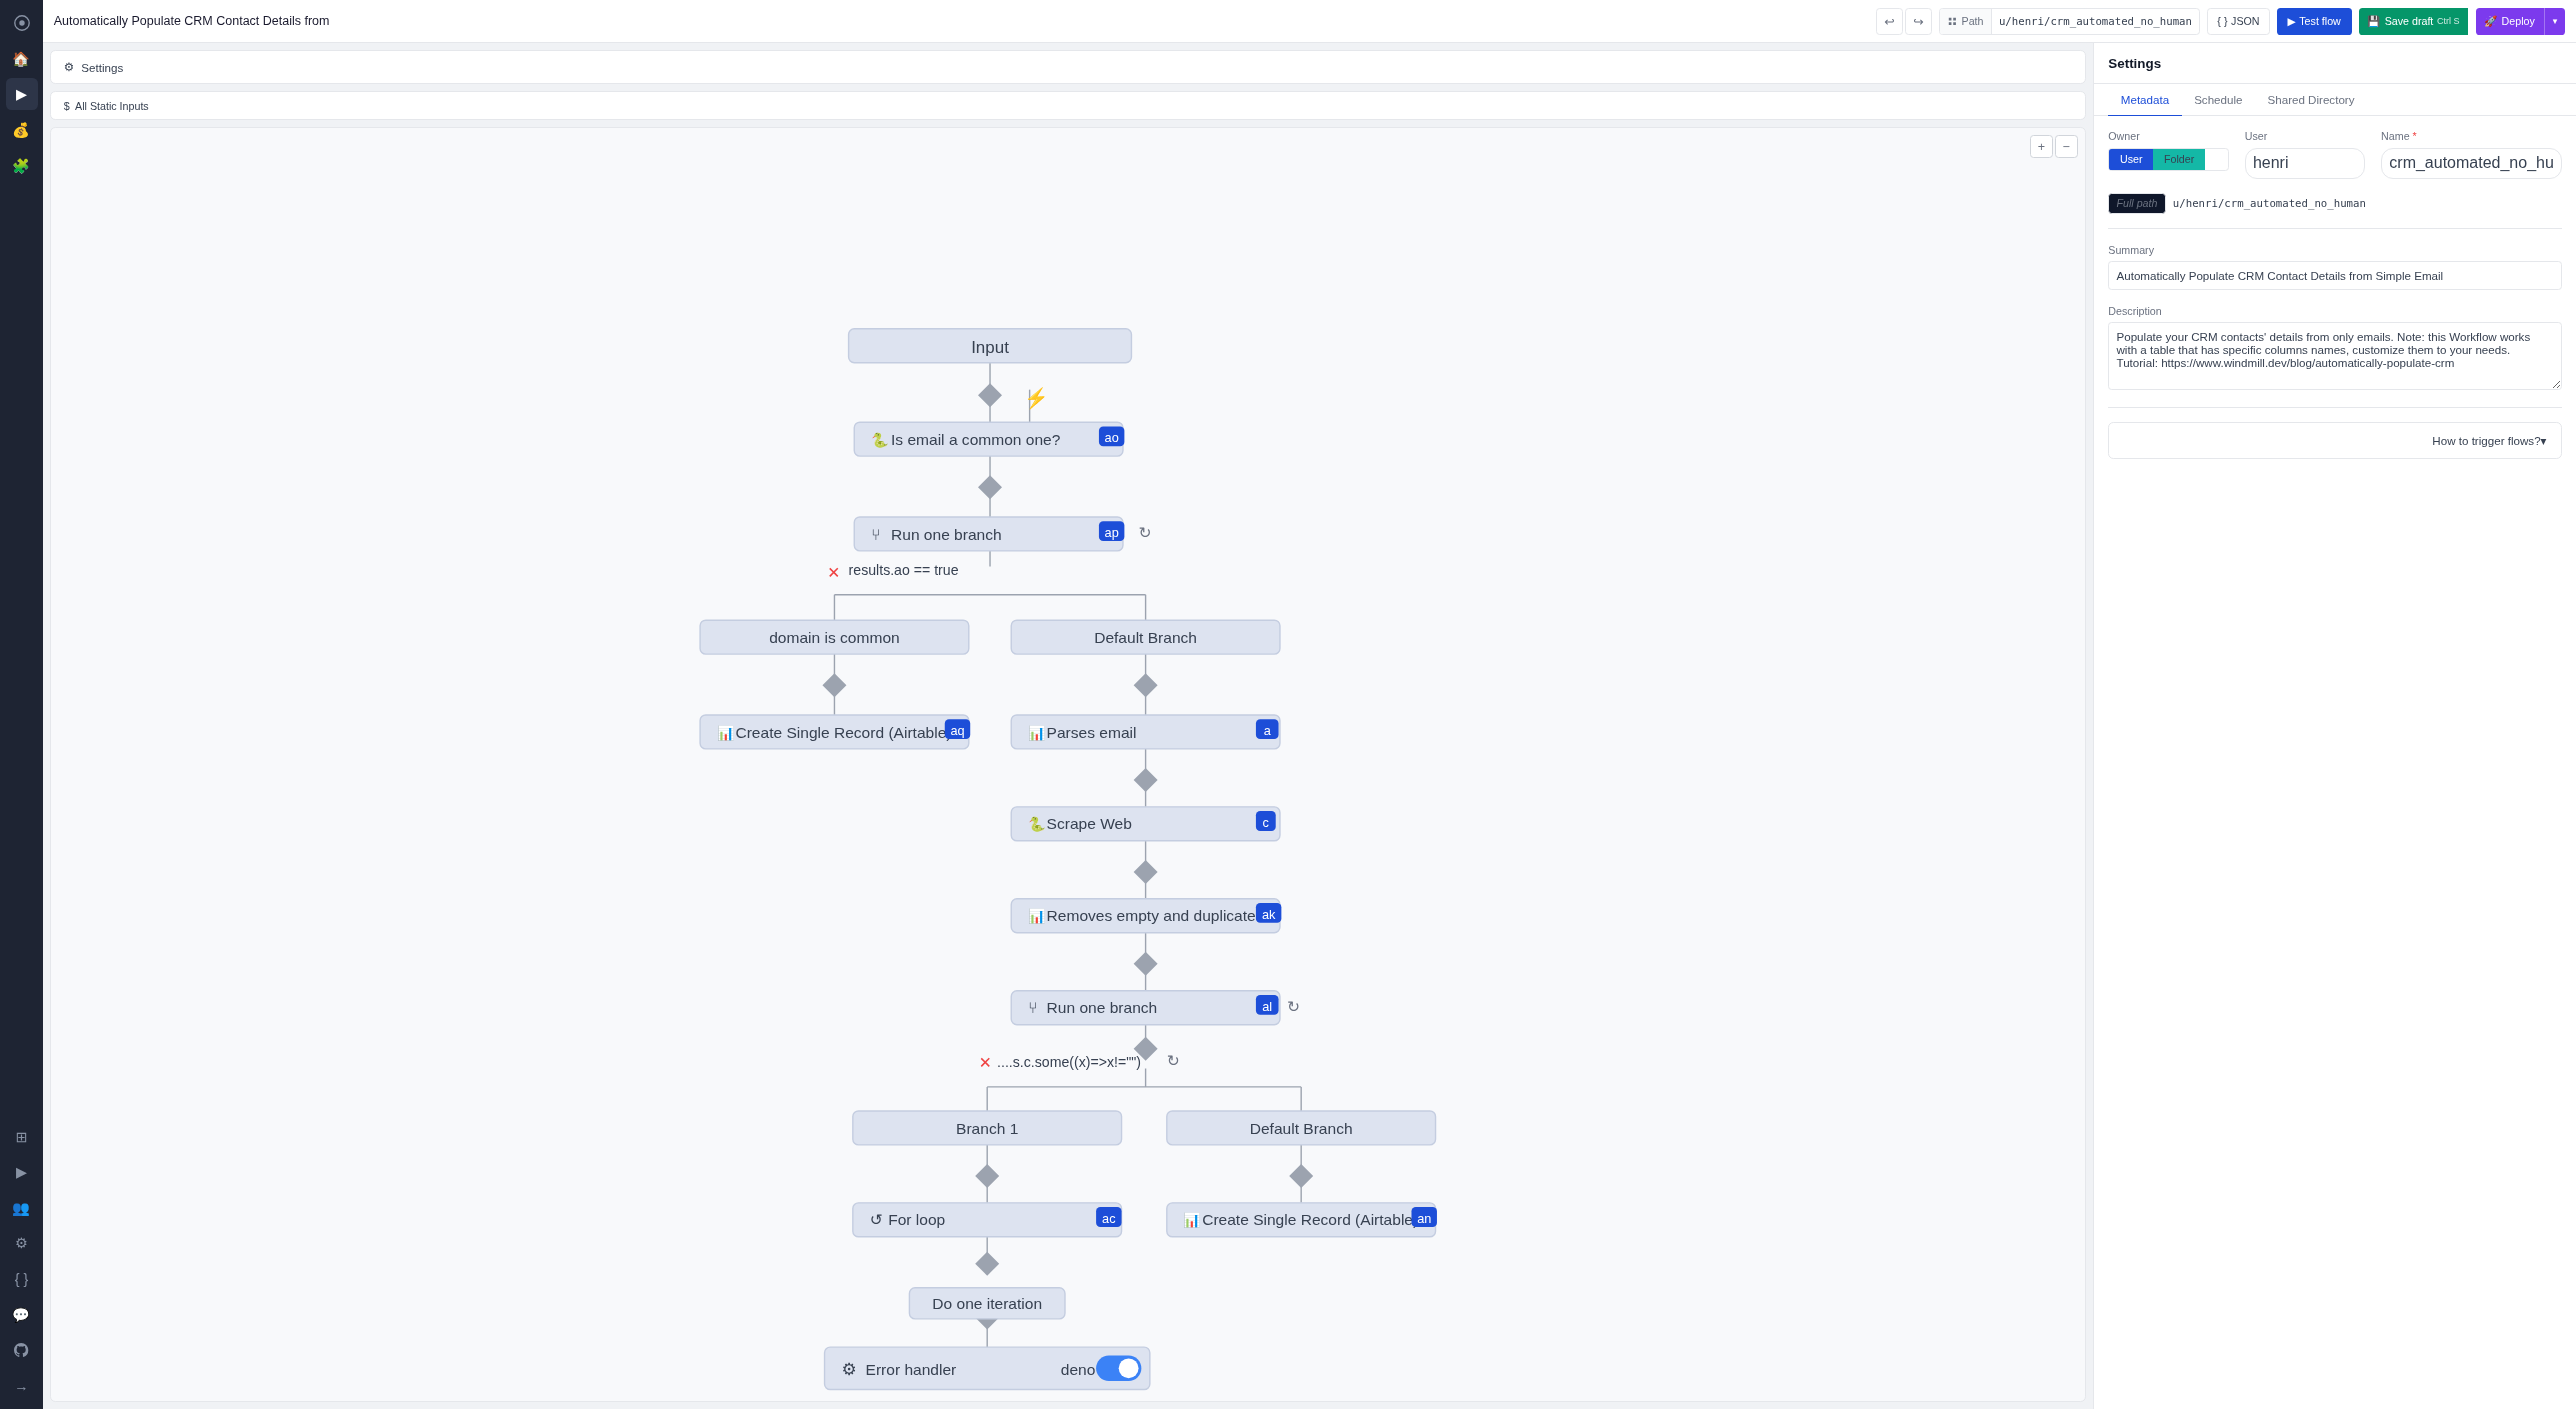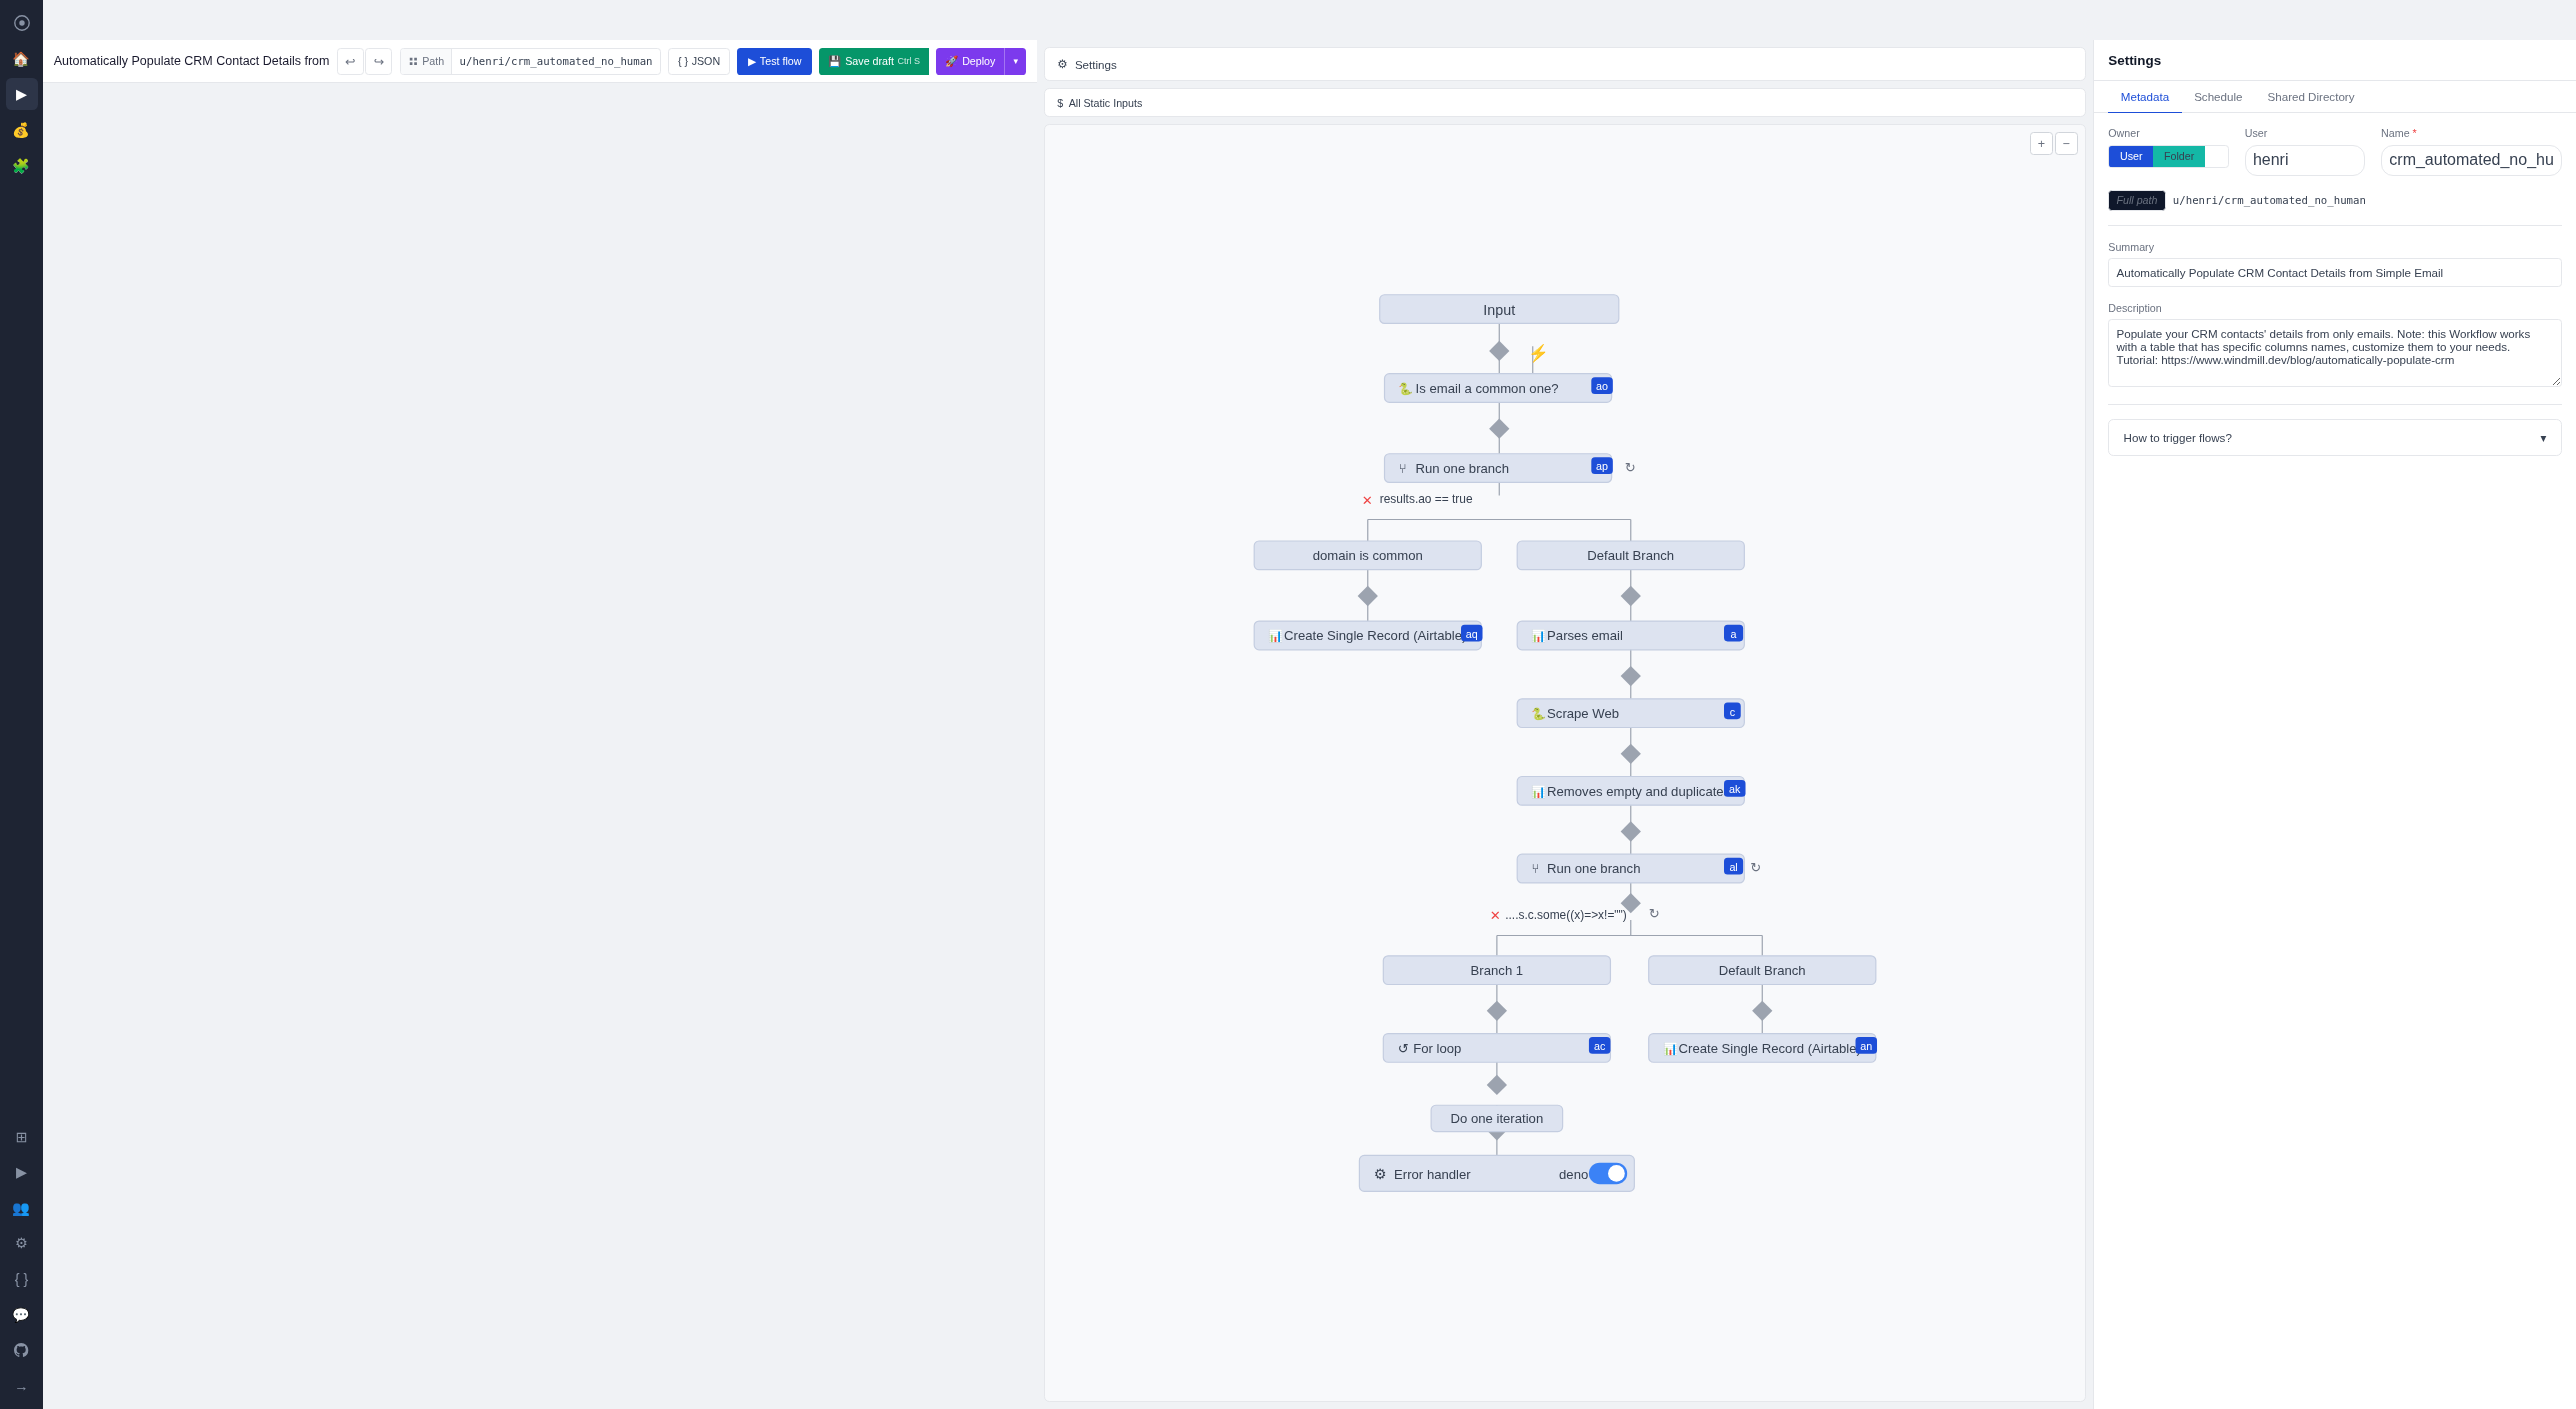--- a/index.html
+++ b/index.html
@@ -27,23 +27,22 @@
       cursor: pointer;
       font-size: 14.3px;
     }
     .sidebar-icon.active { background: #2d3548; color: #fff; }
     .sidebar-spacer { flex: 1; }
 
     
     .main {
       flex: 1;
       display: flex;
-      flex-direction: row;
+      flex-direction: column;
       overflow: hidden;
-      margin-top: 40px;
     }
 
     
     .topbar {
       height: 43px;
       background: #fff;
       border-bottom: 0.9px solid #e5e7eb;
       display: flex;
       align-items: center;
       padding: 0 10.7px;
@@ -380,21 +379,21 @@
       color: #374151;
       font-family: Liberation Sans, sans-serif;
       resize: vertical;
     }
     .how-to-trigger {
       border: 0.9px solid #e5e7eb;
       border-radius: 5.4px;
       padding: 10.7px 14.3px;
       display: flex;
       align-items: center;
-      justify-content: space-between;
+      justify-content: flex-end;
       cursor: pointer;
       font-size: 11.6px;
       color: #374151;
     }
   </style>
 </head>
 <body>
 
 <div class="sidebar">
   <div class="sidebar-icon">

